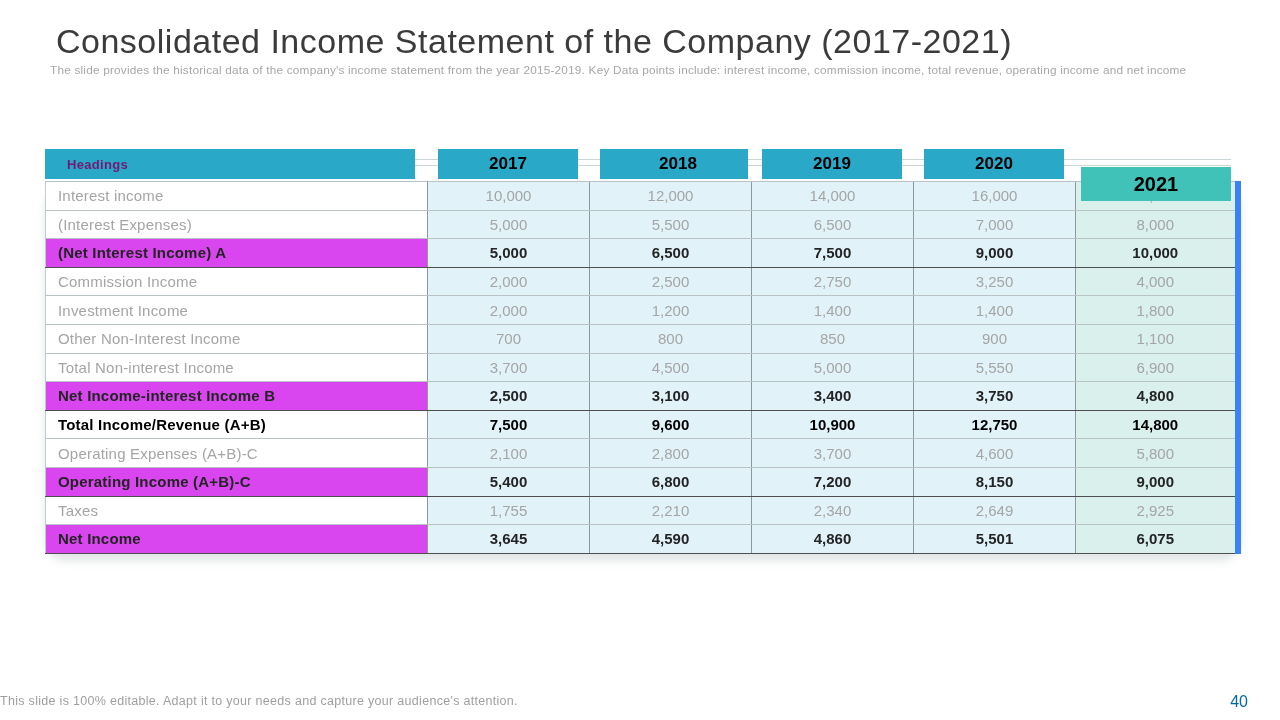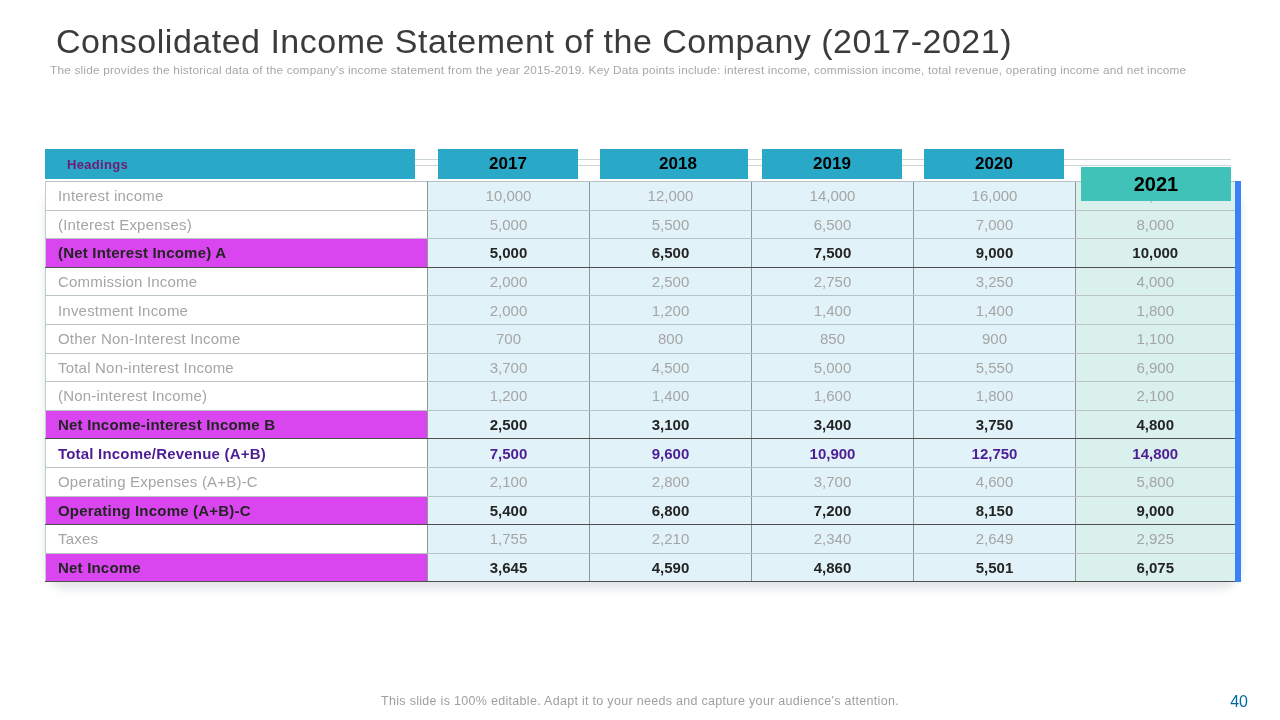--- a/index.html
+++ b/index.html
@@ -61,25 +61,25 @@
   .income-table td.val {
     text-align:center; background:#e1f3f9; border-left:1px solid #8d989c;
   }
   .income-table td.val.last-col { background:#d9f0ec; border-right:6px solid #3b82f6; }
 
   .income-table tr.row-highlight td {
     color:#242424; font-weight:bold;
     border-top:1.8px solid #4f4f4f; border-bottom:1.8px solid #4f4f4f;
   }
   .income-table tr.row-highlight td.label { background:#d946ef; }
-  .income-table tr.row-subtotal td { color:#4c1d95; font-weight:bold; }
+  .income-table tr.row-subtotal td { color:#000000; font-weight:bold; }
 
   
   .footer-note {
-    position:absolute; left:0; top:694px; width:1280px; text-align:center;
+    position:absolute; left:0; top:694px; width:1280px; 
     font-size:12.5px; color:#9f9f9f; letter-spacing:0.3px;
   }
   .page-number {
     position:absolute; right:32px; top:693px;
     font-size:16px; color:#0369a1;
   }
 </style>
 </head>
 <body>
 
@@ -158,28 +158,20 @@
           <td class="val">900</td>
           <td class="val last-col">1,100</td>
         </tr>
         <tr class="row-normal">
           <td class="label">Total Non-interest Income</td>
           <td class="val">3,700</td>
           <td class="val">4,500</td>
           <td class="val">5,000</td>
           <td class="val">5,550</td>
           <td class="val last-col">6,900</td>
-        </tr>
-        <tr class="row-normal">
-          <td class="label">(Non-interest Income)</td>
-          <td class="val">1,200</td>
-          <td class="val">1,400</td>
-          <td class="val">1,600</td>
-          <td class="val">1,800</td>
-          <td class="val last-col">2,100</td>
         </tr>
         <tr class="row-highlight">
           <td class="label">Net Income-interest Income B</td>
           <td class="val">2,500</td>
           <td class="val">3,100</td>
           <td class="val">3,400</td>
           <td class="val">3,750</td>
           <td class="val last-col">4,800</td>
         </tr>
         <tr class="row-subtotal">

